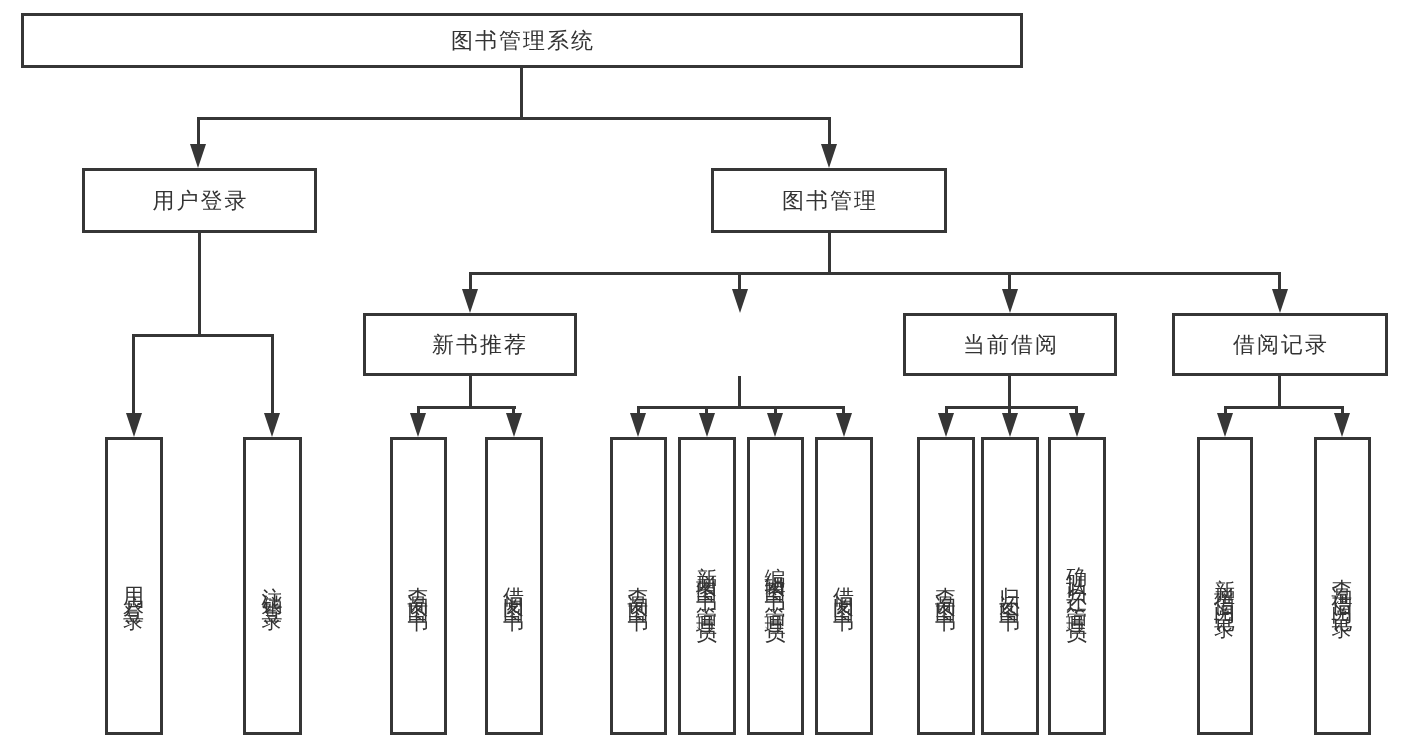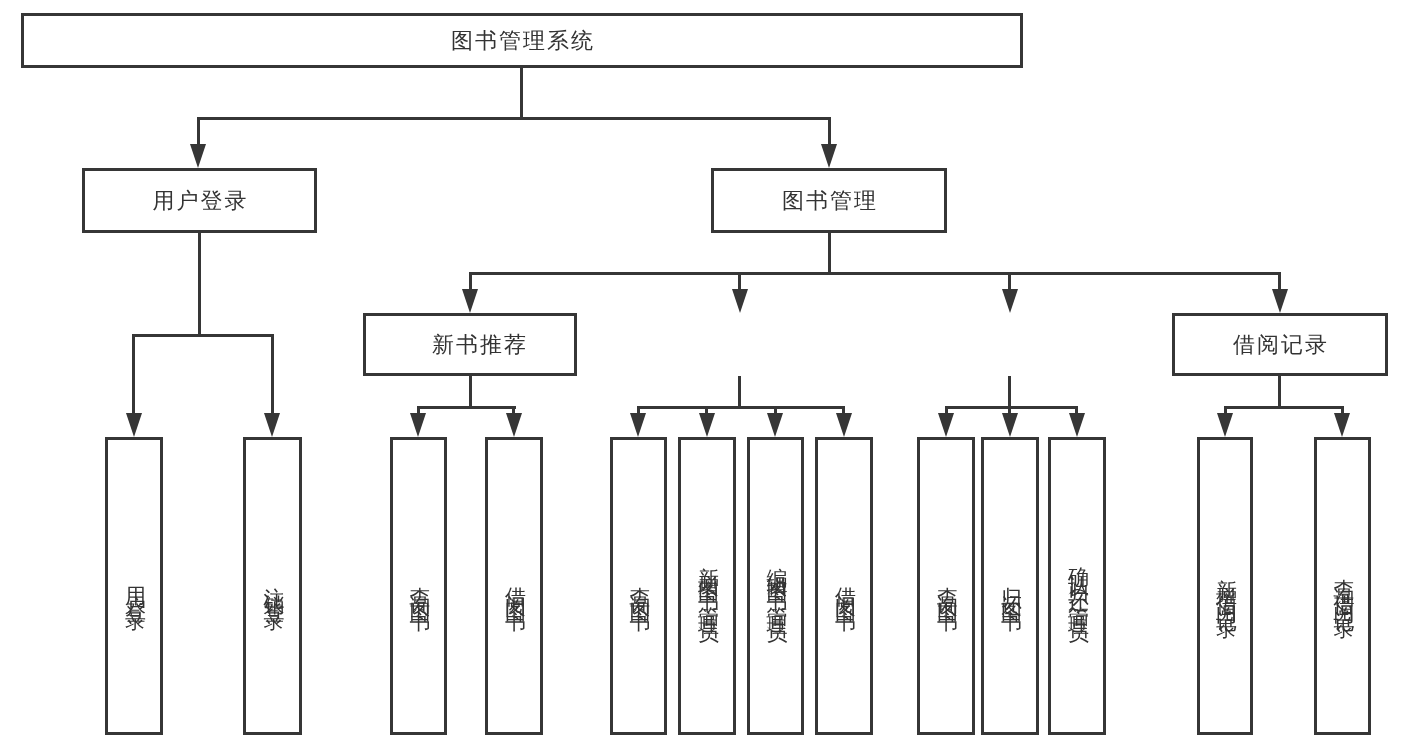--- a/index.html
+++ b/index.html
@@ -1,18 +1,18 @@
 <!DOCTYPE html>
 <html><head>
 <meta charset="utf-8">
 <style>
   html,body{margin:0;padding:0;background:#ffffff;}
   #stage{
     position:relative;width:1405px;height:747px;background:#ffffff;overflow:hidden;
-    font-family:Liberation Mono, monospace;color:#333333;
+    font-family:Liberation Sans, sans-serif;color:#333333;
   }
   .box{
     position:absolute;box-sizing:border-box;background:#ffffff;
     border:3px solid #363636;display:flex;align-items:center;justify-content:center;
   }
   .hbox{font-size:22px;letter-spacing:2px;}
   .hbox .lbl{transform:translateX(1px);white-space:nowrap;}
   .vbox .lbl{
     writing-mode:vertical-rl;text-orientation:mixed;
     font-size:21px;letter-spacing:8px;line-height:1;white-space:nowrap;
@@ -41,20 +41,23 @@
   <div class="box hbox" style="left:82px;top:168px;width:235px;height:65px;">
     <span class="lbl">用户登录</span>
   </div>
 
   <div class="box hbox" style="left:711px;top:168px;width:236px;height:65px;">
     <span class="lbl">图书管理</span>
   </div>
 
   <div class="box hbox" style="left:363px;top:313px;width:214px;height:63px;padding-left:18px;">
     <span class="lbl">新书推荐</span>
+  </div>
+  <div class="box hbox" style="left:903px;top:313px;width:214px;height:63px;">
+    <span class="lbl">当前借阅</span>
   </div>
   <div class="box hbox" style="left:1172px;top:313px;width:216px;height:63px;">
     <span class="lbl">借阅记录</span>
   </div>
 
   <div class="box vbox" style="left:105px;top:437px;width:58px;height:298px;">
     <span class="lbl">用户登录</span>
   </div>
   <div class="box vbox" style="left:243px;top:437px;width:59px;height:298px;">
     <span class="lbl">注销登录</span>

